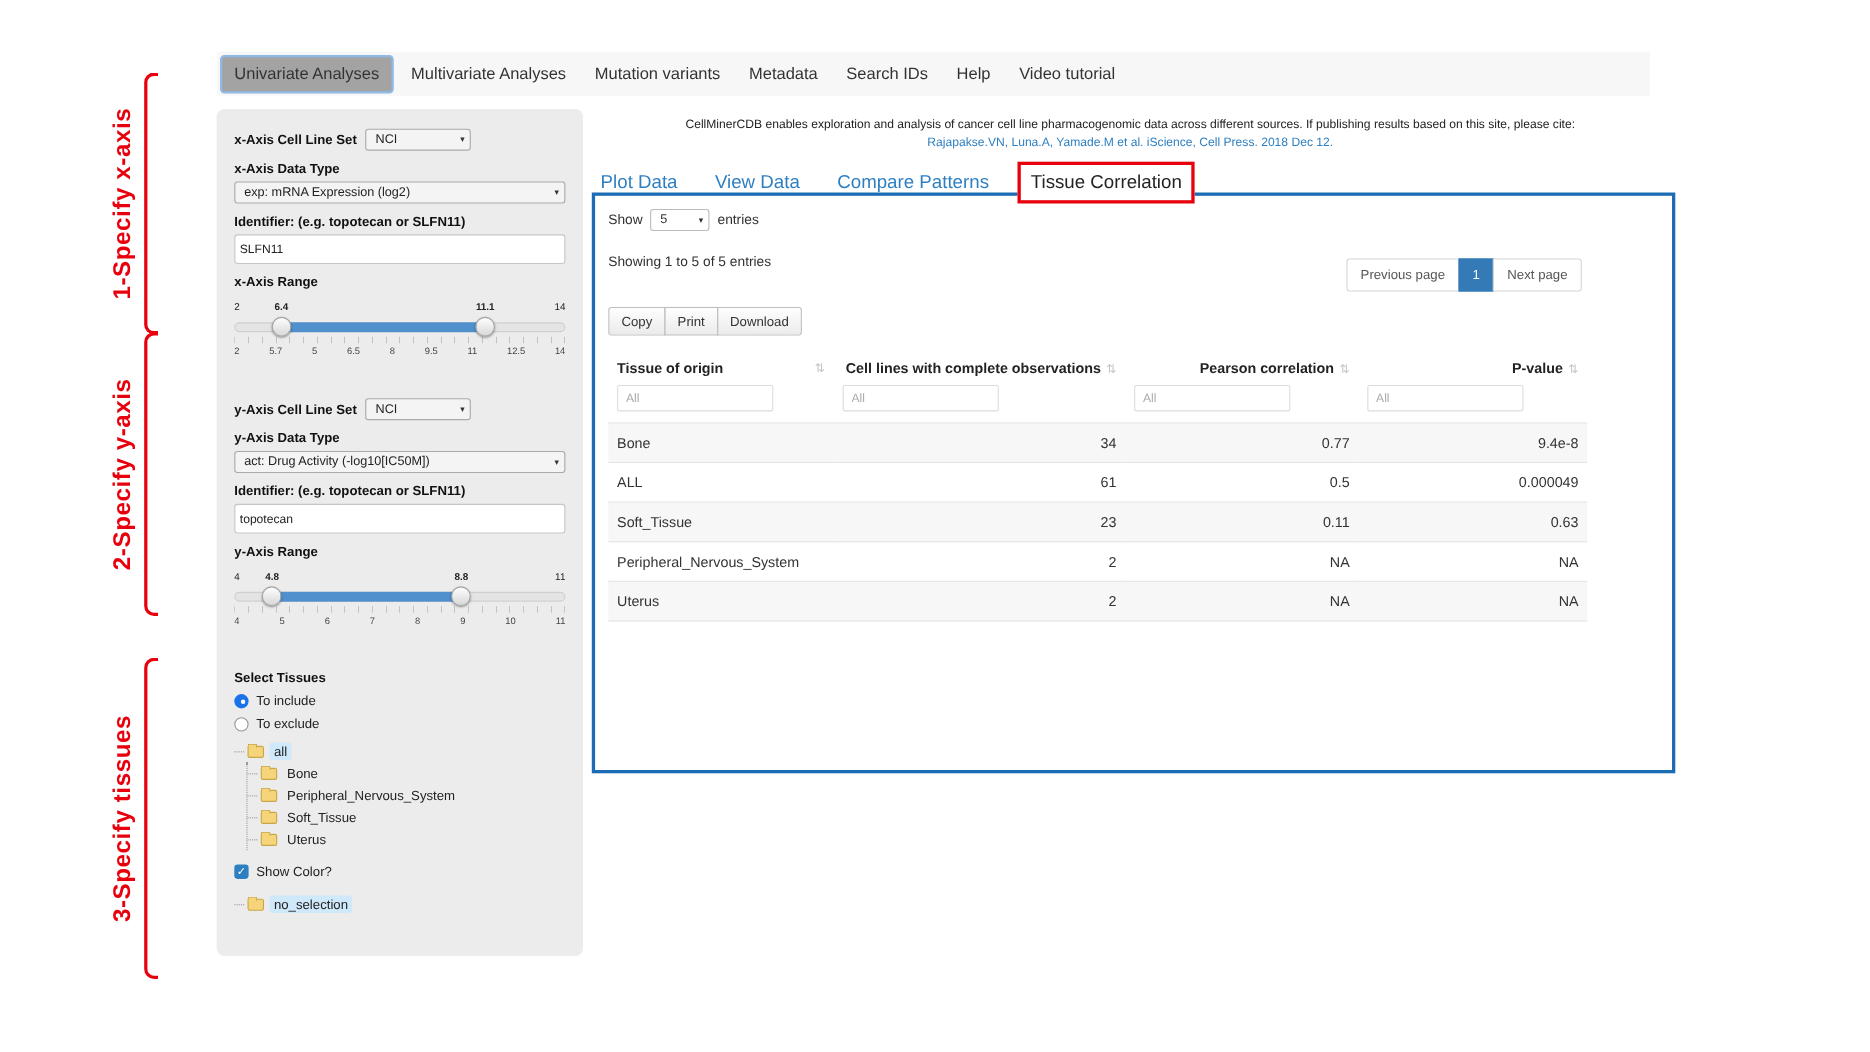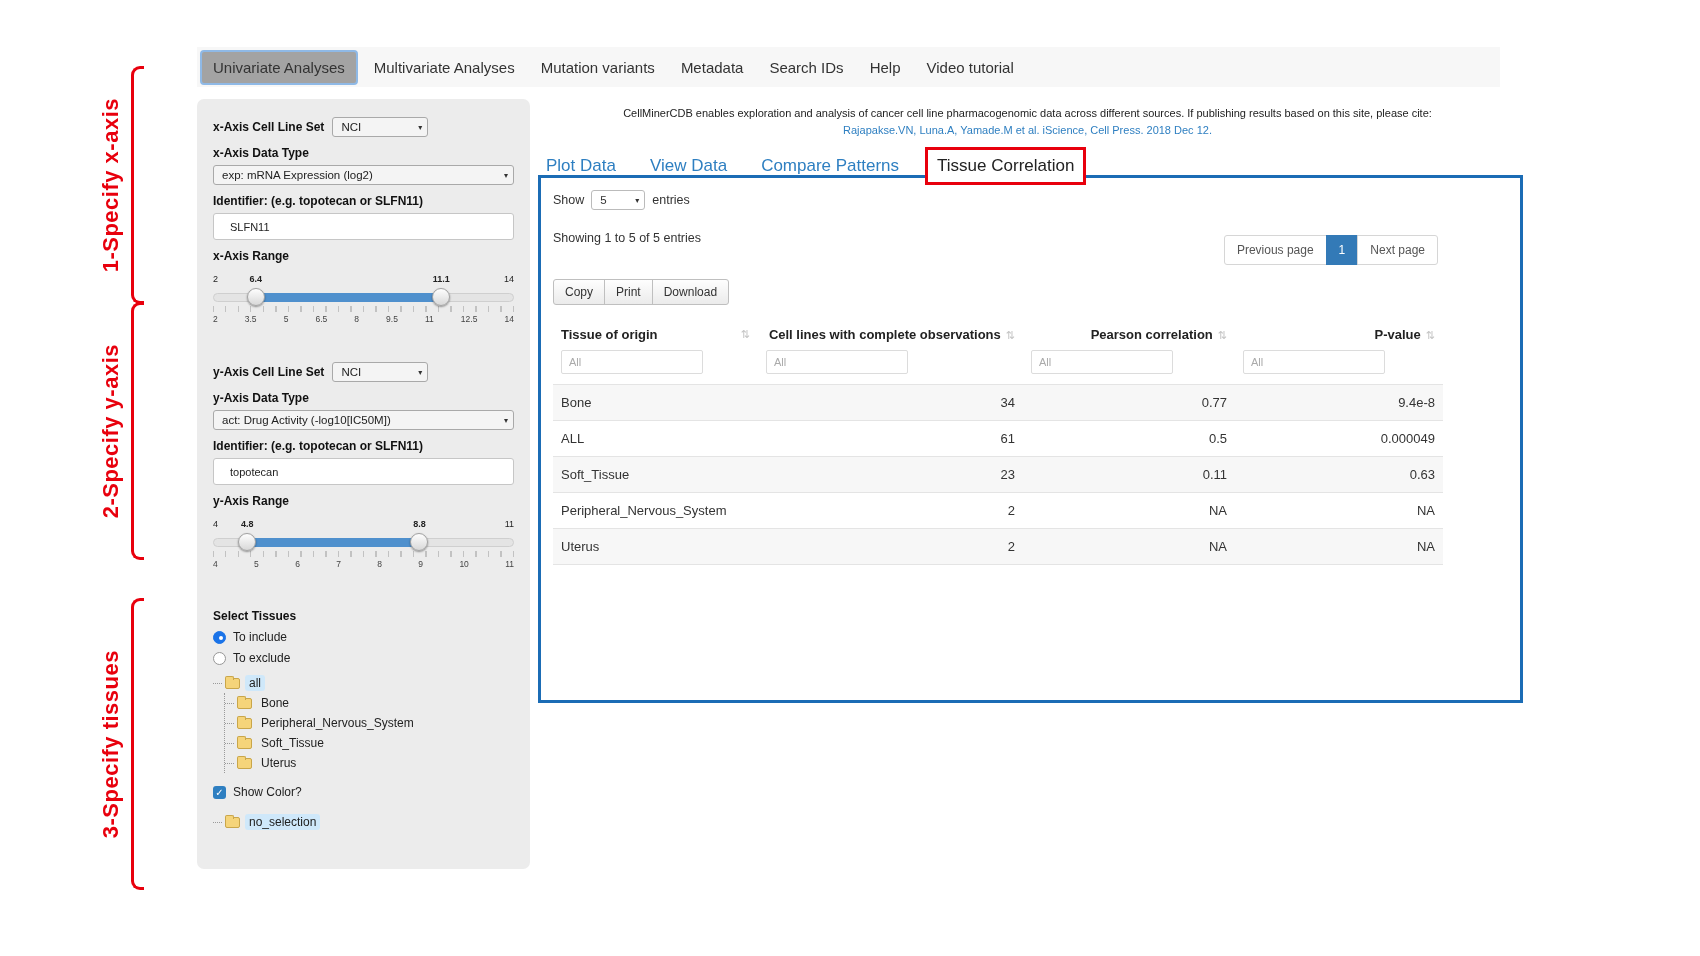--- a/index.html
+++ b/index.html
@@ -20,21 +20,21 @@
 
   
   #sidebar { position:absolute; left:197px; top:99px; width:333px; height:770px; background:#ececec; border-radius:7px; padding:18px 16px 0; font-size:12px; }
   .fld-label { font-weight:bold; font-size:12px; margin:9px 0 5px; color:#111; }
   .inline-row { display:flex; align-items:center; gap:8px; }
   .inline-row .fld-label { margin:0; }
   .sel { position:relative; background:#f4f4f4; border:1px solid #a9a9a9; border-radius:3px; padding:3px 36px 3px 8px; font-size:11.5px; cursor:pointer; white-space:nowrap; overflow:hidden; }
   .sel .chev { position:absolute; right:5px; top:50%; transform:translateY(-50%); font-size:8px; color:#333; }
   .sel.w-small { width:96px; }
   .sel.w-full { width:100%; }
-  .text-input { width:100%; height:27px; border:1px solid #c6c6c6; border-radius:3px; background:#fff; padding:0 16px; font-size:11px; font-family:inherit; color:#222; }
+  .text-input { width:100%; height:27px; border:1px solid #c6c6c6; border-radius:3px; background:#fff; padding:0 4px; font-size:11px; font-family:inherit; color:#222; }
 
   
   .slider { position:relative; height:62px; margin-top:4px; }
   .sl-minmax, .sl-val { position:absolute; top:6px; font-size:9px; color:#222; }
   .sl-val { transform:translateX(-50%); font-weight:bold; }
   .sl-track { position:absolute; left:0; right:0; top:25px; height:9px; background:#e4e4e4; border:1px solid #cfcfcf; border-radius:5px; }
   .sl-fill { position:absolute; top:25px; height:9px; background:#4f90cd; }
   .sl-handle { position:absolute; top:20px; width:18px; height:18px; border-radius:50%; background:linear-gradient(#fefefe,#d8d8d8); border:1px solid #a2a2a2; box-shadow:0 1px 2px rgba(0,0,0,.4); transform:translateX(-50%); z-index:2; cursor:pointer; }
   .sl-tickline { position:absolute; left:0; right:0; top:38px; height:6px; background:repeating-linear-gradient(90deg,#c2c2c2 0,#c2c2c2 1px,transparent 1px,transparent 12.5px); }
   .sl-ticklabels { position:absolute; left:0; right:0; top:46px; display:flex; justify-content:space-between; font-size:8.5px; color:#444; }
@@ -143,21 +143,21 @@
     <span class="sl-val" style="left:14.2%">6.4</span>
     <span class="sl-val" style="left:75.8%">11.1</span>
     <span class="sl-minmax" style="right:0">14</span>
     <div class="sl-track"></div>
     <div class="sl-fill" style="left:14.2%;width:61.6%"></div>
     <div class="sl-handle" style="left:14.2%"></div>
     <div class="sl-handle" style="left:75.8%"></div>
     <div class="sl-tickline"></div>
     <div class="sl-ticklabels">
       <span>2</span>
-      <span>3.5</span>
+      <span>5.7</span>
       <span>5</span>
       <span>6.5</span>
       <span>8</span>
       <span>9.5</span>
       <span>11</span>
       <span>12.5</span>
       <span>14</span>
     </div>
   </div>
 

